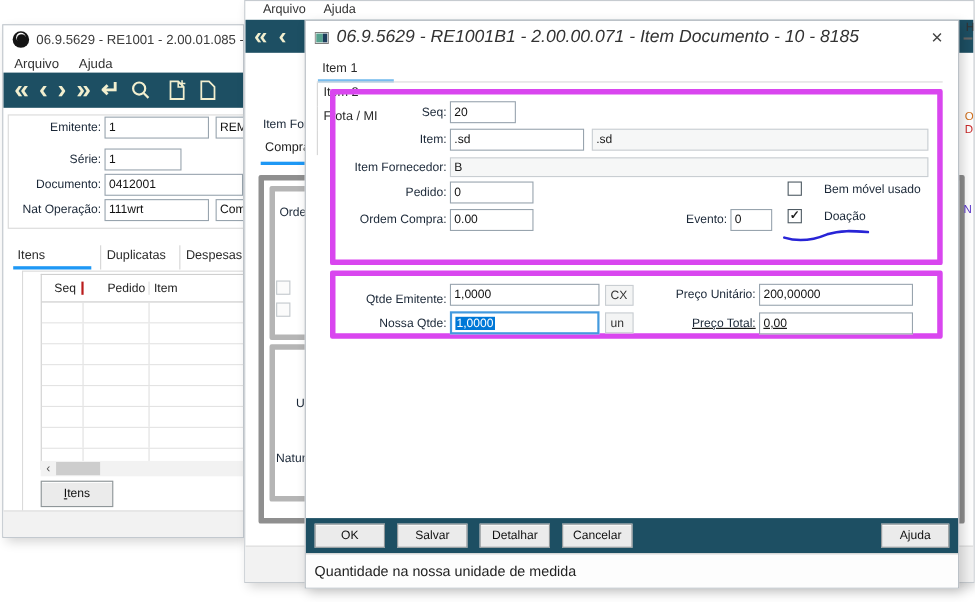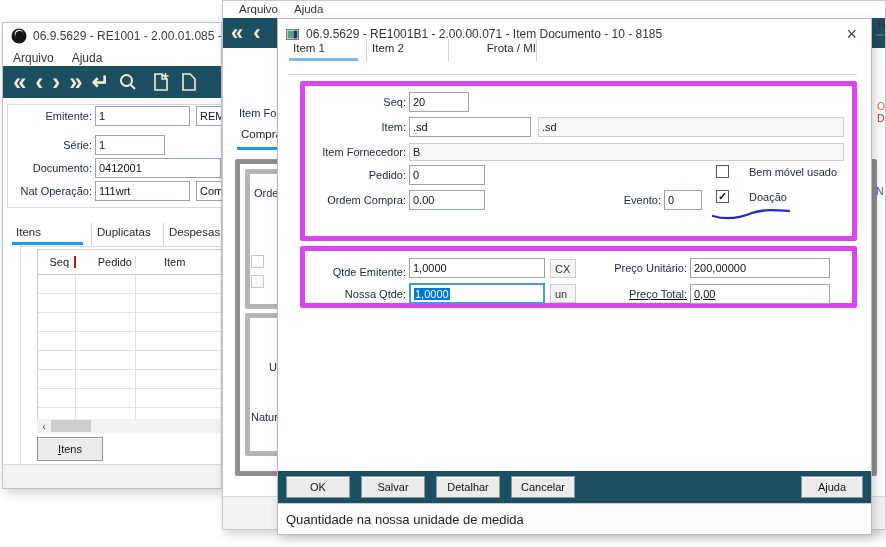--- a/index.html
+++ b/index.html
@@ -39,21 +39,21 @@
   #w1-toolbar{position:absolute;left:0;right:0;top:43px;height:32px;gap:0;padding-left:10px;}
   #w1-toolbar .tico{margin-right:9px;}
   #w1-fieldpanel{position:absolute;left:4px;top:81px;width:230px;height:102px;border:1px solid #d9d9d9;background:#fff;}
   #w1-fieldpanel .row .rl{width:84px;}
   #w1-tabs{position:absolute;left:8px;top:200px;display:flex;}
   #w1-contentpanel{position:absolute;left:17px;top:223px;width:210px;height:218px;border:1px solid #dadada;}
   #w1-table{position:absolute;left:16px;top:2px;right:-4px;border-left:1px solid #cfcfcf;border-top:1px solid #cfcfcf;}
   .thead{display:flex;height:24px;border-bottom:1px solid #c9c9c9;font-size:11px;color:#222;align-items:center;}
   .thead .c1{width:38px;text-align:right;padding-right:5px;border-right:2px solid #b91c1c;box-sizing:border-box;}
   .thead .c2{width:60px;text-align:right;padding-right:3px;border-right:1px solid #dcdcdc;box-sizing:border-box;}
-  .thead .c3{flex:1;padding-left:4px;margin-left:24px;}
+  .thead .c3{flex:1;padding-left:4px;}
   .trow{display:flex;height:18px;border-bottom:1px solid #e3e3e3;}
   .trow .c1{width:38px;border-right:1px solid #e0e0e0;box-sizing:border-box;}
   .trow .c2{width:60px;border-right:1px solid #e0e0e0;box-sizing:border-box;}
   .trow .c3{flex:1;}
   #w1-scroll{position:absolute;left:16px;right:-4px;top:172px;height:14px;background:#f2f2f2;display:flex;align-items:center;}
   #w1-scroll .arr{width:14px;text-align:center;font-size:11px;color:#555;line-height:14px;}
   #w1-scroll .thumb{width:40px;height:12px;background:#cdcdcd;}
   #w1-itens-btn{position:absolute;left:16px;top:190px;width:66px;height:24px;}
   #w1-itens-btn .u{text-decoration:underline;}
   #w1-strip{top:441px;height:25px;}
@@ -78,23 +78,23 @@
   .frag{position:absolute;font-size:10.5px;white-space:nowrap;}
   #w2-frag-h{left:655px;top:18px;color:#333;font-size:11px;}
   #w2-frag-dash{position:absolute;left:653px;top:33px;width:8px;height:2px;background:#666;}
   #w2-frag-o{left:654px;top:99px;color:#d2711e;}
   #w2-frag-d{left:654px;top:111px;color:#cc2a2a;}
   #w2-frag-n{left:653px;top:184px;color:#5a35cc;}
 
   
   #win3{left:277px;top:18px;width:595px;height:517px;z-index:3;overflow:hidden;border-color:#b4bbc1;}
   #w3-titlebar{height:30px;display:flex;align-items:center;gap:7px;padding:0 8px;}
-  #w3-title{font-size:12px;color:#333;flex:1;white-space:nowrap;overflow:hidden;}
+  #w3-title{font-size:16px;color:#333;flex:1;white-space:nowrap;overflow:hidden;font-style:italic;}
   #w3-close{font-size:18px;color:#444;padding:0 6px;line-height:18px;}
-  #w3-tabs{position:absolute;left:10px;top:20px;display:flex;}
+  #w3-tabs{position:absolute;left:10px;top:34px;display:flex;flex-direction:column;}
   #w3-tabs .tab .ul{background:#79bdee;}
   #w3-tabline{position:absolute;left:10px;right:14px;top:55px;height:1px;background:#dadada;}
   #w3-group1{left:22px;top:62px;width:557px;height:160px;}
   #w3-group1 .rl{width:101px;}
   #w3-group2{left:22px;top:227px;width:557px;height:62px;}
   #w3-group2 .rl{width:101px;}
   .pr .rl{width:68px;}
   .padl{}
   .focusfield{border:2px solid #449ade;height:21px;}
   .seltext{background:#0078d7;color:#fff;padding:0 1px;}
@@ -293,21 +293,21 @@
   </div>
 
   <div id="w3-tabs">
     <div class="tab" style="width:78px;">
       <span>Item 1</span>
         <span class="ul"></span>
     </div>
     <div class="tab sep" style="width:82px;">
       <span>Item 2</span>
     </div>
-    <div class="tab sep" style="width:88px;justify-content:flex-end;">
+    <div class="tab sep" style="width:88px;">
       <span>Frota / MI</span>
     </div>
     <div class="tab sep" style="width:4px;"></div>
   </div>
   <div id="w3-tabline"></div>
 
   <div class="groupbox" id="w3-group1">
     <div class="row" style="left:0;top:5px;">
       <span class="lbl rl">Seq:</span>
       <div class="inp" style="width:60px;">20</div>

